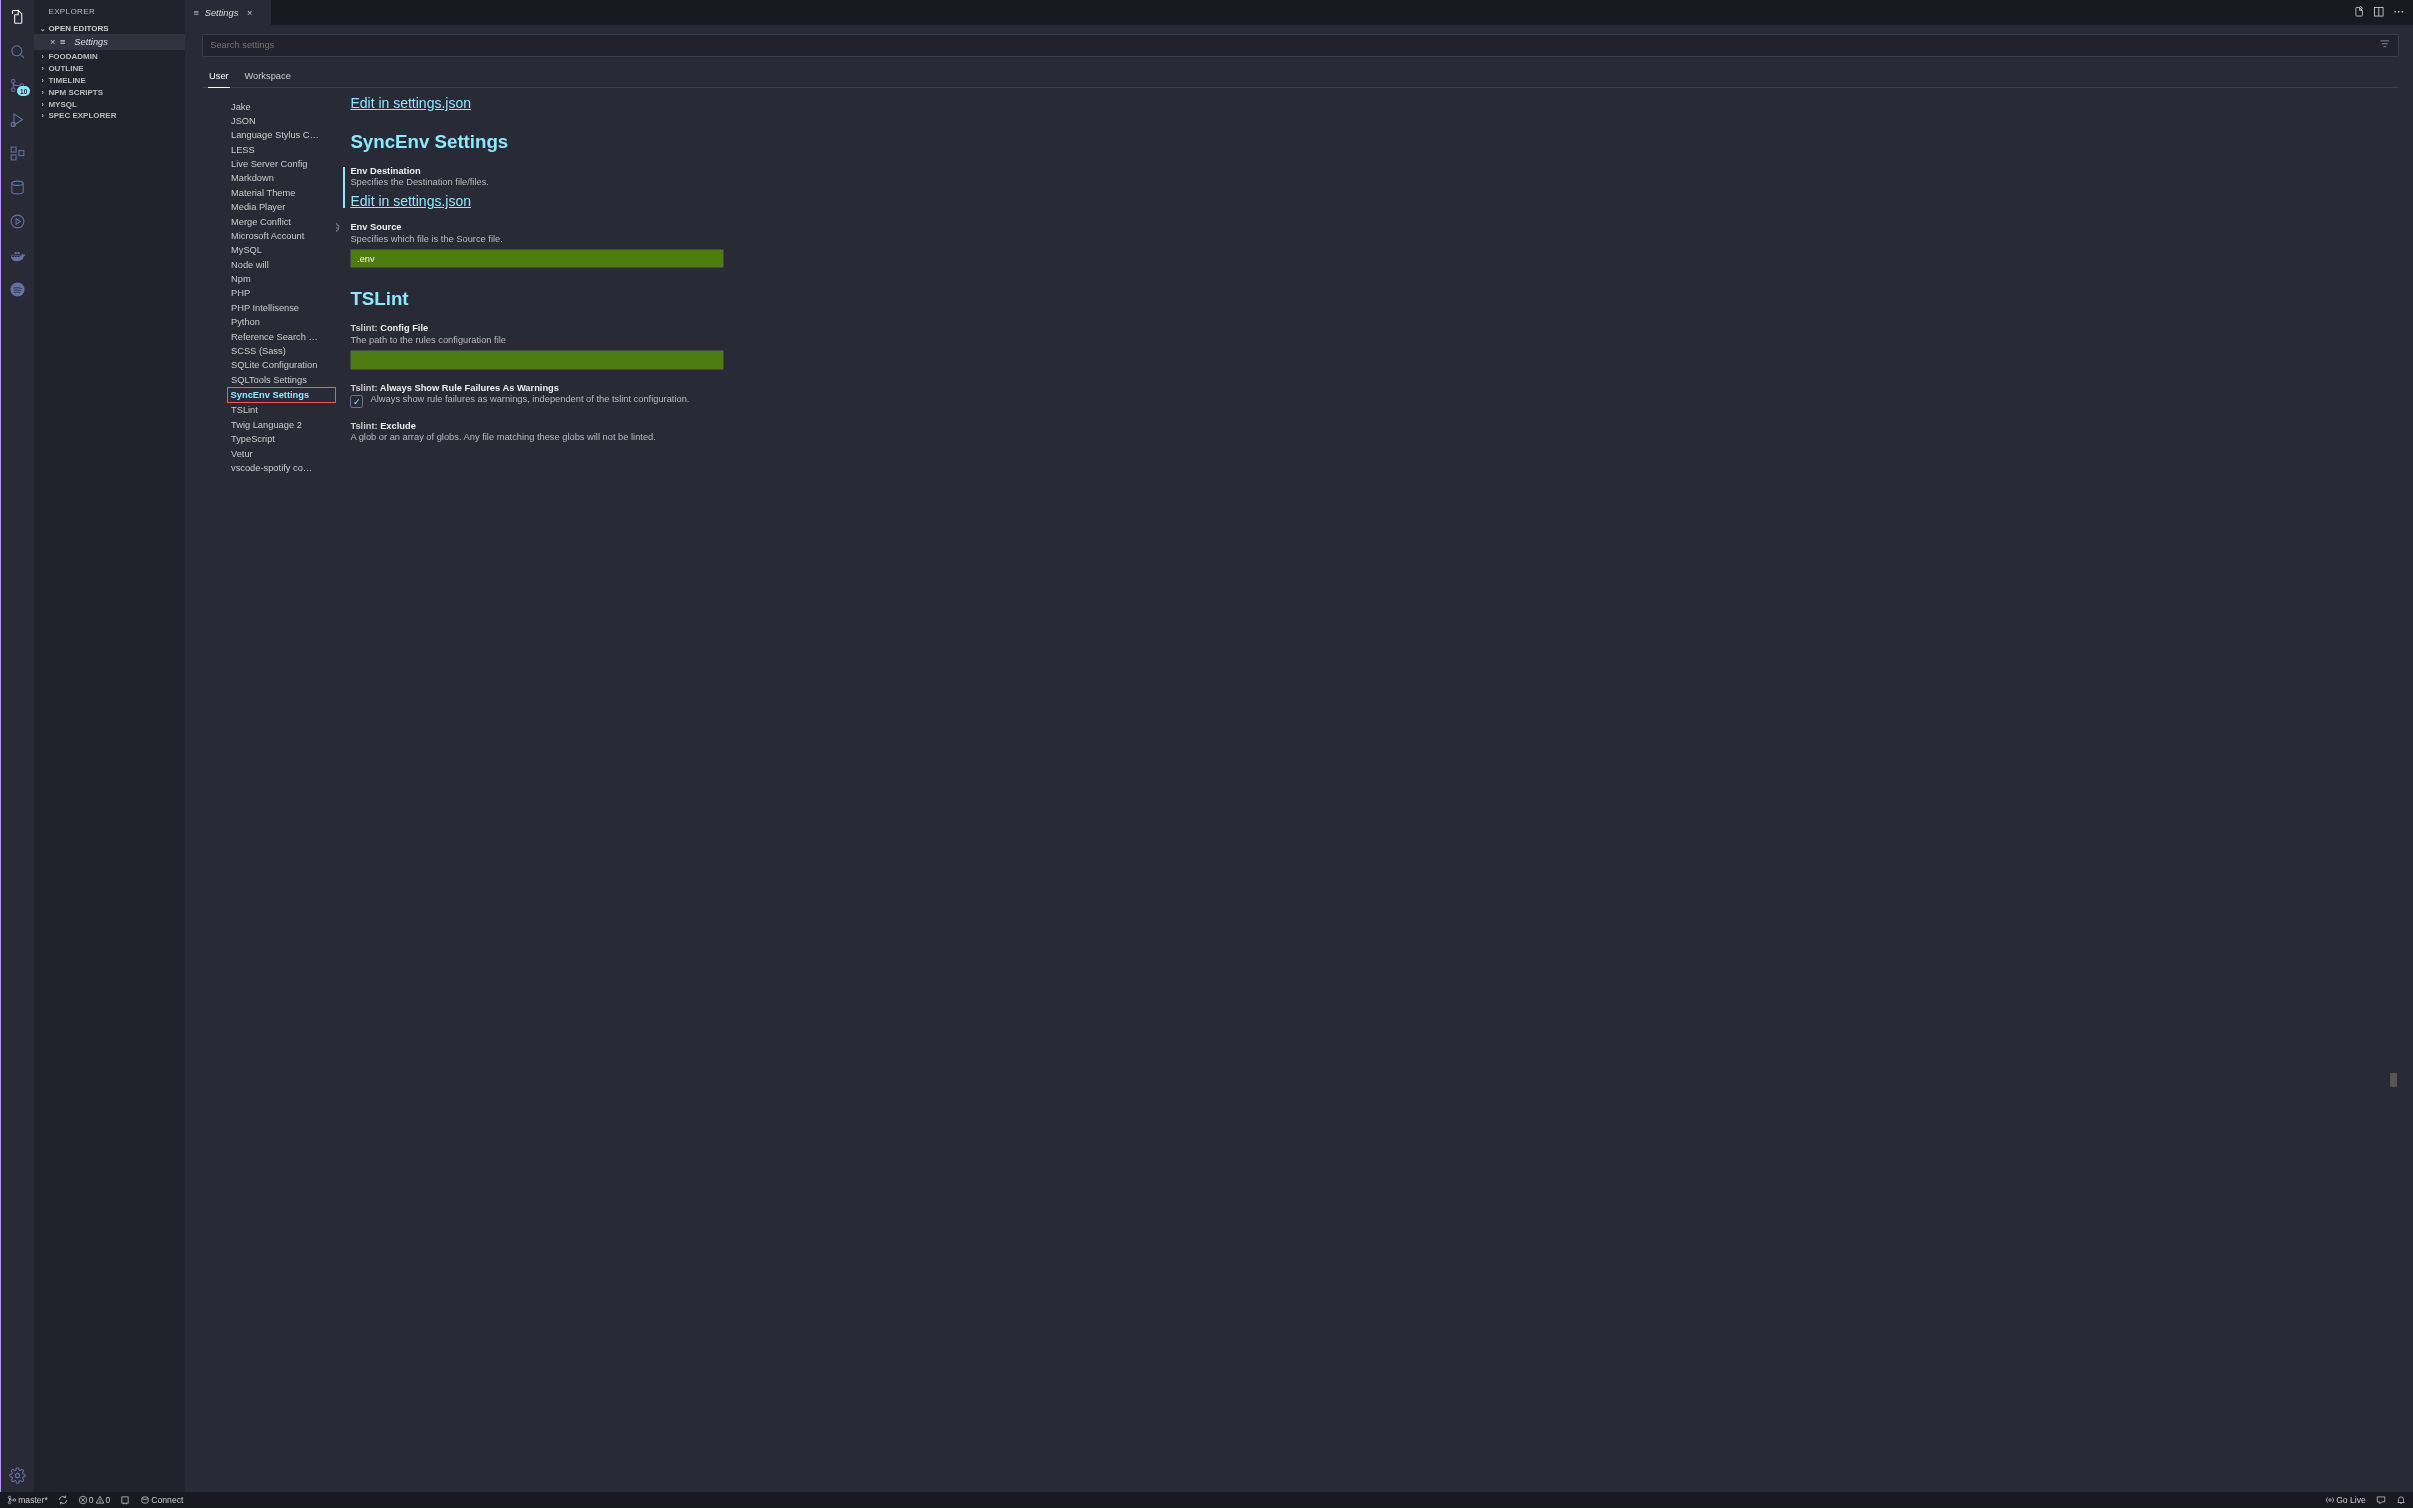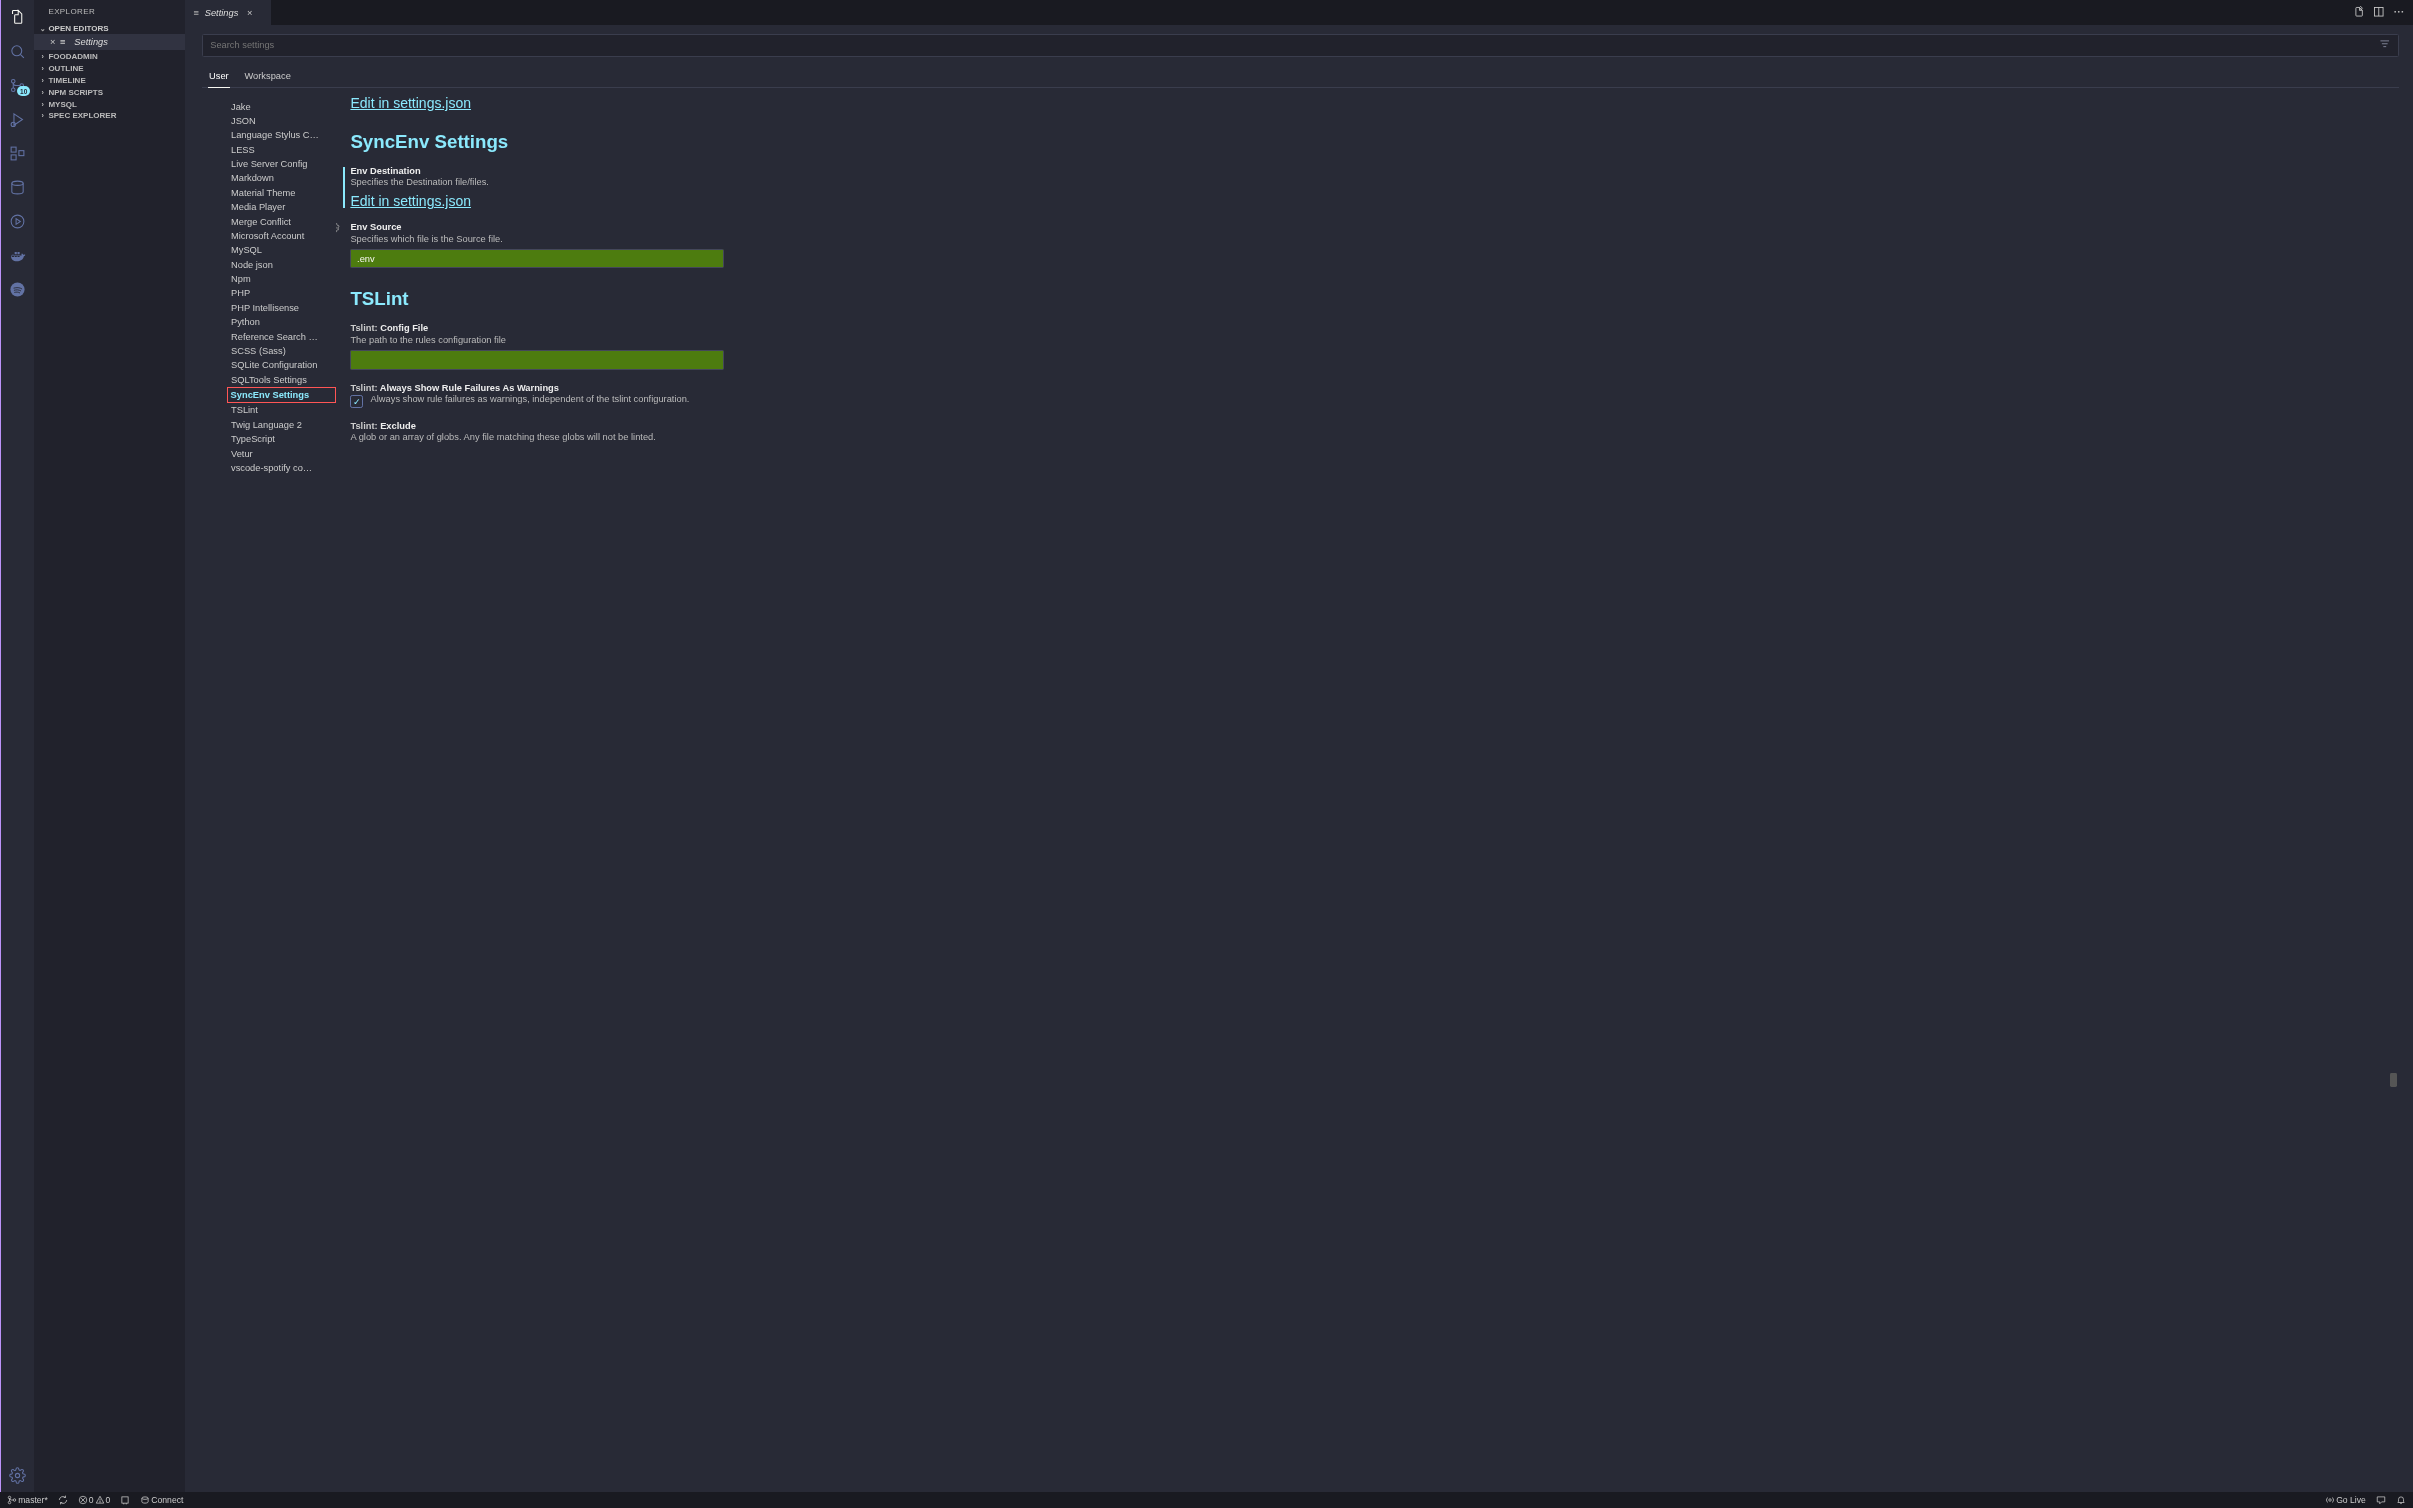--- a/index.html
+++ b/index.html
@@ -237,21 +237,21 @@
               <div class="toc-item">JSON</div>
               <div class="toc-item">Language Stylus C…</div>
               <div class="toc-item">LESS</div>
               <div class="toc-item">Live Server Config</div>
               <div class="toc-item">Markdown</div>
               <div class="toc-item">Material Theme</div>
               <div class="toc-item">Media Player</div>
               <div class="toc-item">Merge Conflict</div>
               <div class="toc-item">Microsoft Account</div>
               <div class="toc-item">MySQL</div>
-              <div class="toc-item">Node json</div>
+              <div class="toc-item">Node will</div>
               <div class="toc-item">Npm</div>
               <div class="toc-item">PHP</div>
               <div class="toc-item">PHP Intellisense</div>
               <div class="toc-item">Python</div>
               <div class="toc-item">Reference Search …</div>
               <div class="toc-item">SCSS (Sass)</div>
               <div class="toc-item">SQLite Configuration</div>
               <div class="toc-item">SQLTools Settings</div>
               <div class="toc-item active">SyncEnv Settings</div>
               <div class="toc-item">TSLint</div>

